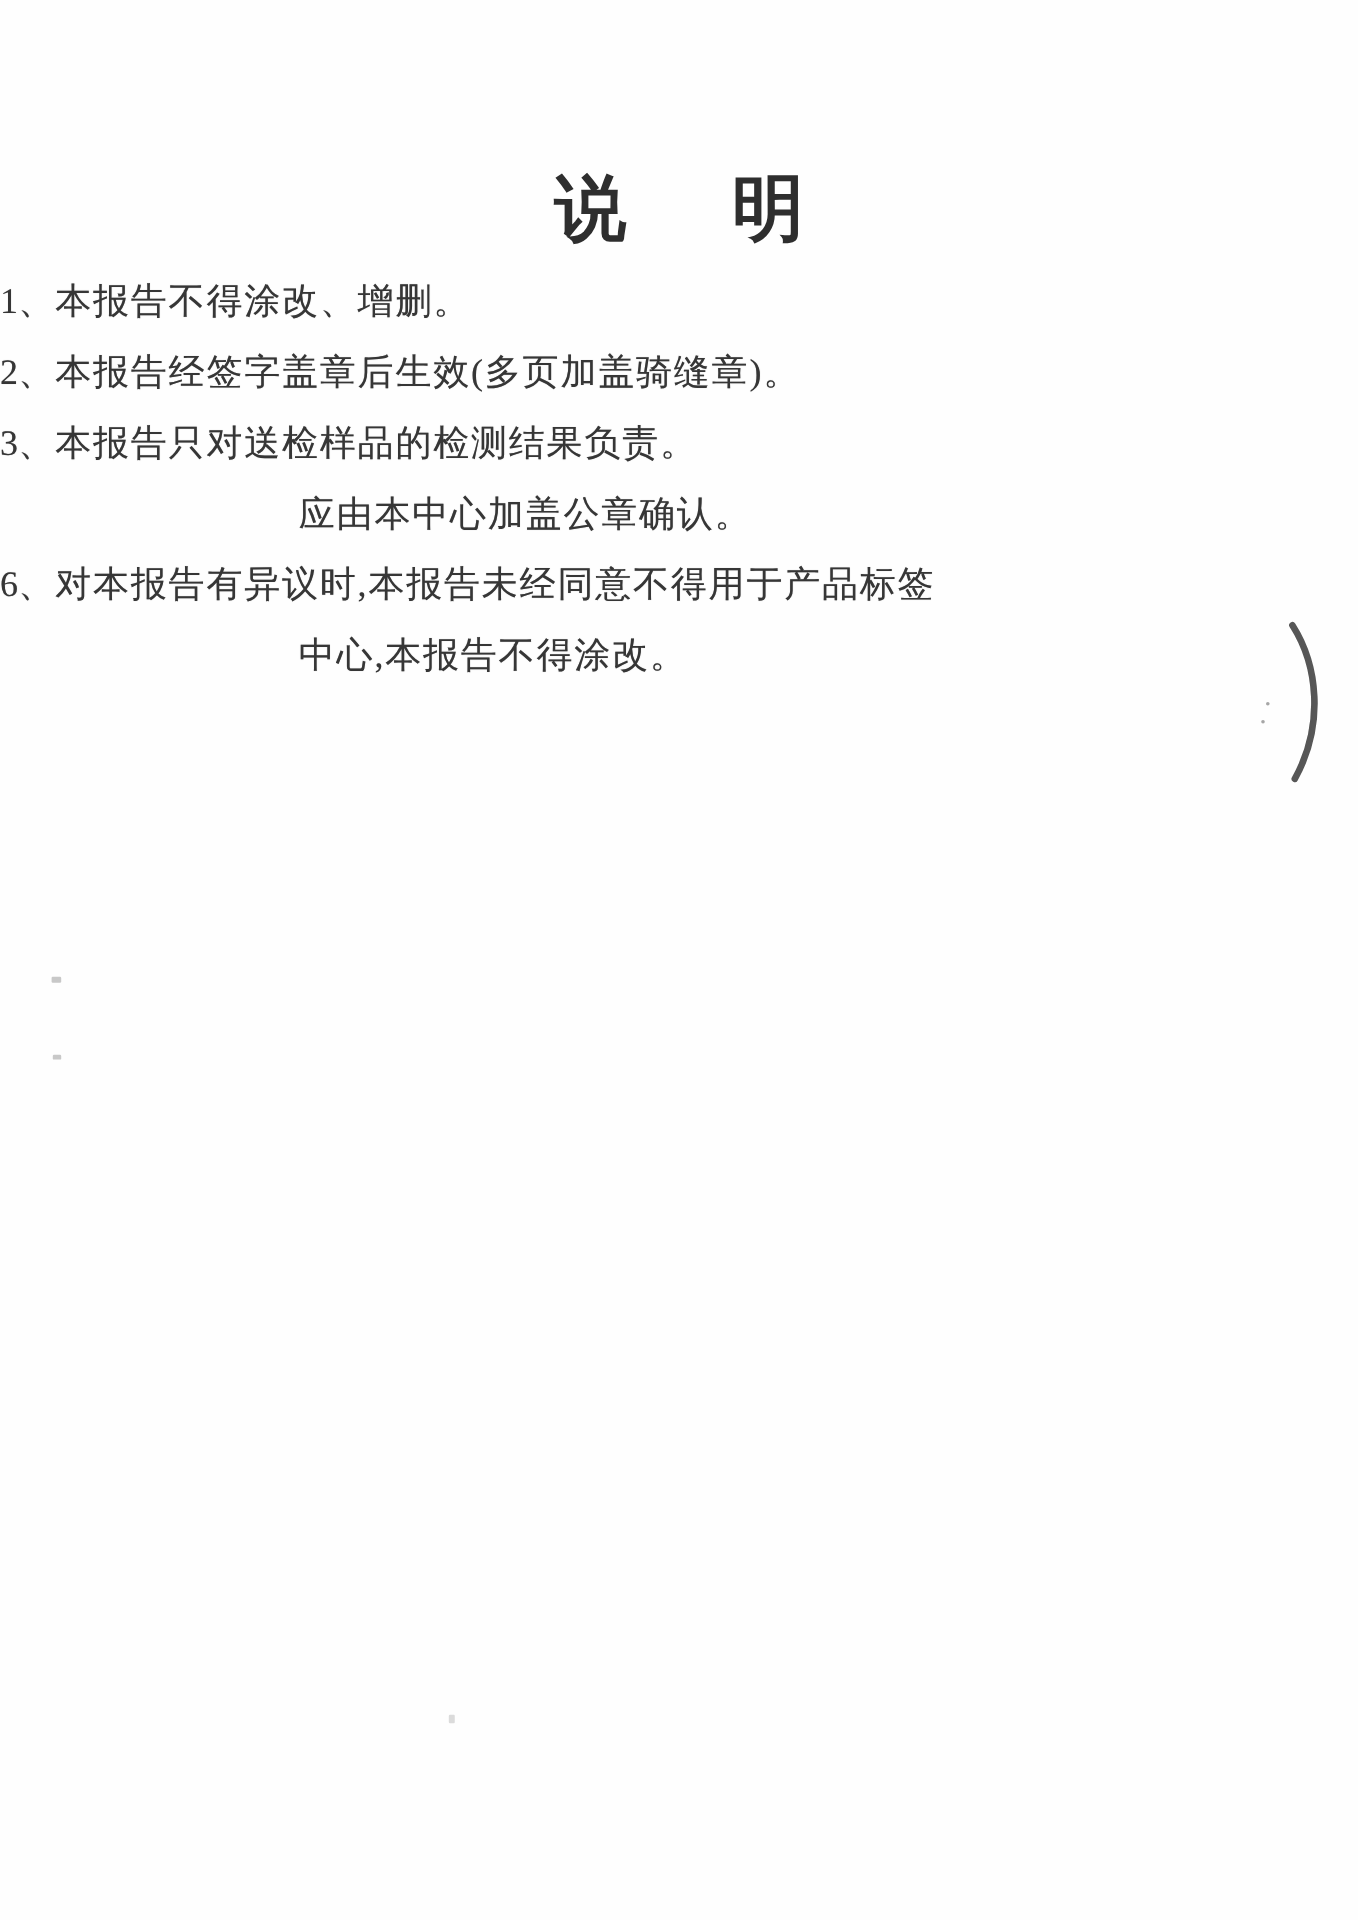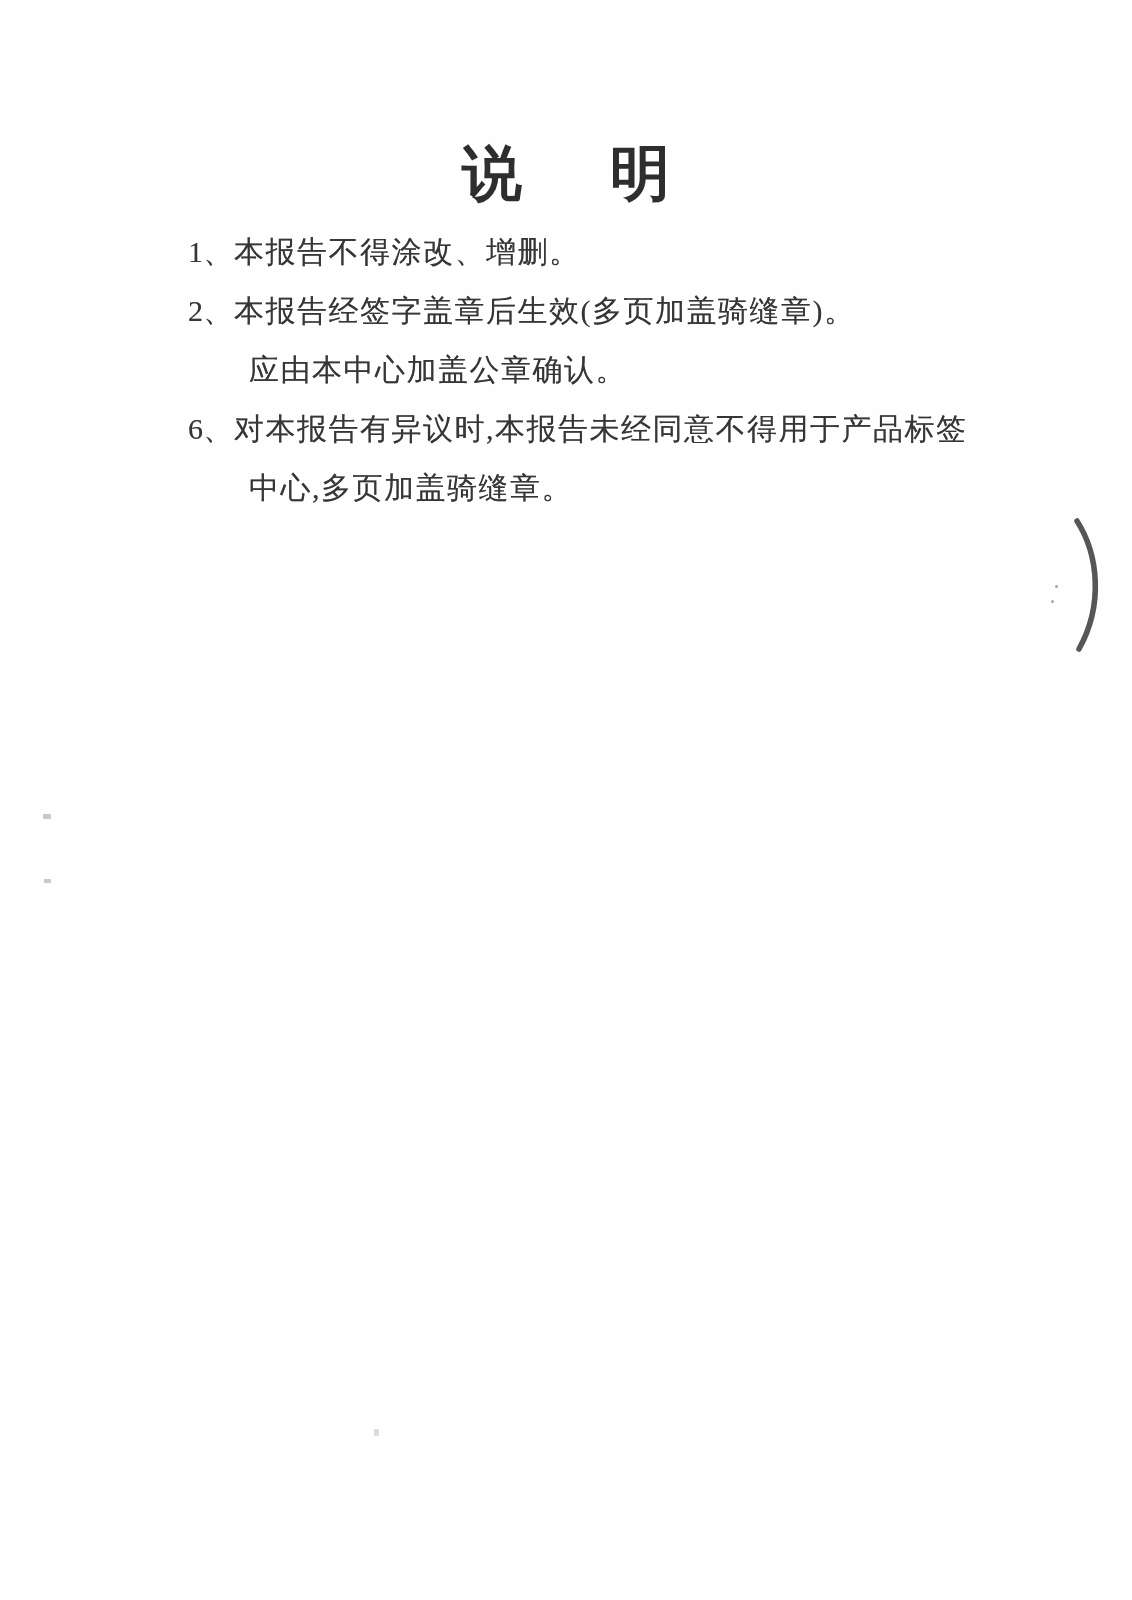--- a/index.html
+++ b/index.html
@@ -24,21 +24,20 @@
     font-weight: 600;
     color: #2e2e2e;
   }
   .notes {
     position: absolute;
     top: 222px; left: 0; width: 100%;
   }
   .note-line {
     height: 59px;
     line-height: 59px;
-    padding-left: 188px;
     font-size: 30px;
     letter-spacing: 1.5px;
     color: #363636;
     white-space: nowrap;
     text-shadow: 0 0 0.6px rgba(70,70,70,0.55);
   }
   .note-line.cont {
     padding-left: 233px;
     margin-left: 16px;
   }
@@ -78,34 +77,39 @@
         <span class="note-num">1、</span><span class="note-text">本报告不得涂改、增删。</span>
       </div>
     </div>
 
     <div class="note-item">
       <div class="note-line">
         <span class="note-num">2、</span><span class="note-text">本报告经签字盖章后生效(多页加盖骑缝章)。</span>
       </div>
     </div>
 
+    <div class="note-item">
+      <div class="note-line">
+        <span class="note-num">3、</span><span class="note-text">本报告只对送检样品的检测结果负责。</span>
+      </div>
+    </div>
 
 
     <div class="note-item">
       <div class="note-line cont">
         <span class="note-text">应由本中心加盖公章确认。</span>
       </div>
     </div>
 
     <div class="note-item">
       <div class="note-line">
         <span class="note-num">6、</span><span class="note-text">对本报告有异议时,本报告未经同意不得用于产品标签</span>
       </div>
       <div class="note-line cont">
-        <span class="note-text">中心,多页加盖骑缝章。</span>
+        <span class="note-text">中心,本报告不得涂改。</span>
       </div>
     </div>
 
   </div>
 
   <div class="artifact" style="left:1066px; top:516px;">
     <svg class="crescent-svg" width="46" height="138" viewBox="0 0 46 138">
       <path d="M11 5 C 32 38, 38 88, 13 133" stroke="#3a3a3a" stroke-width="5.5" fill="none" stroke-linecap="round" opacity="0.85"></path>
       <path d="M13 8 C 30 40, 34 86, 15 128" stroke="#555555" stroke-width="2" fill="none" opacity="0.4"></path>
     </svg>

